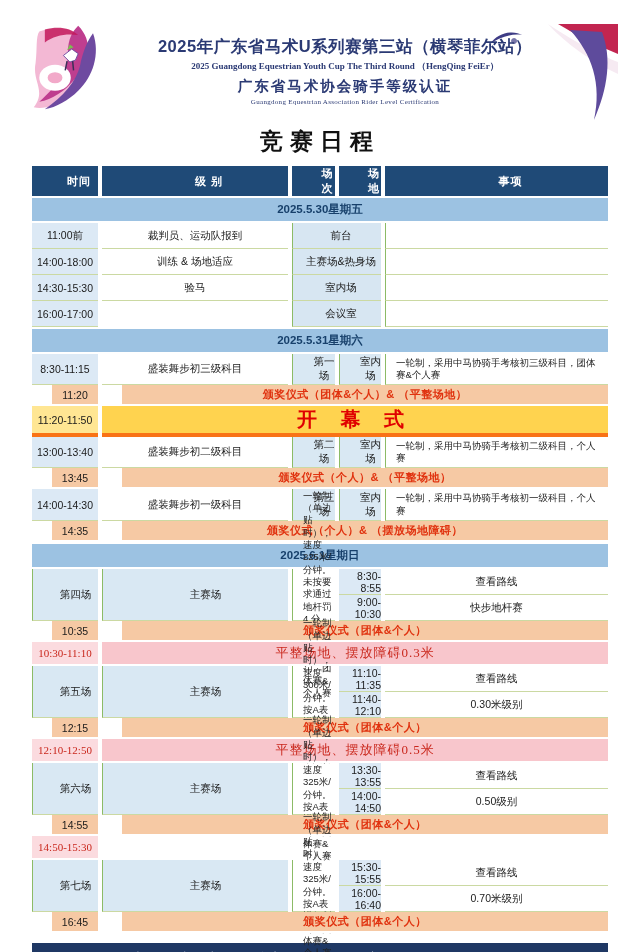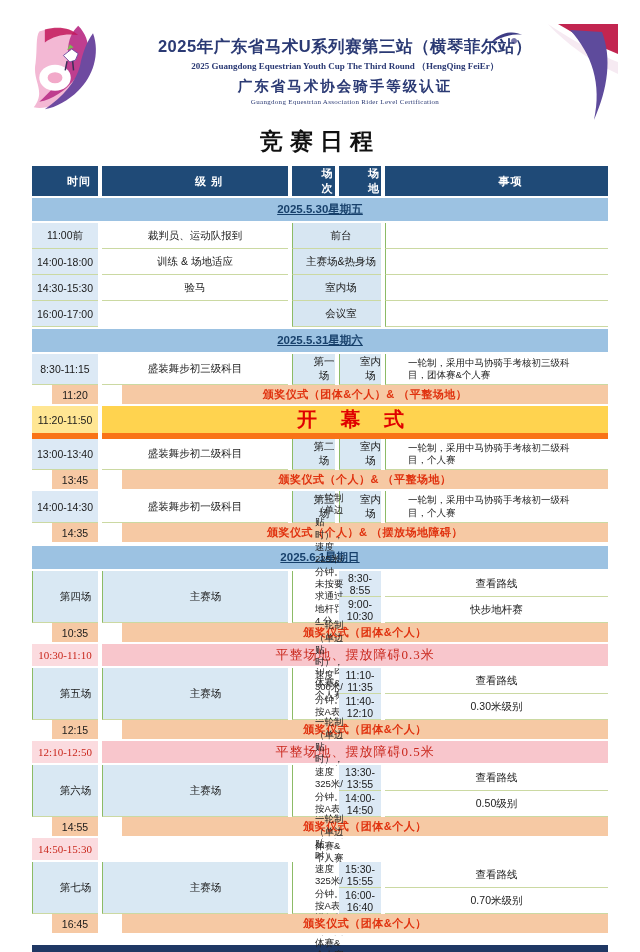--- a/index.html
+++ b/index.html
@@ -38,33 +38,33 @@
   .page-title{text-align:center;font-size:23px;font-weight:bold;color:#111;letter-spacing:7px;margin-top:8px;}
 
   
   .tbl{margin:9px 32px 0 32px;}
   .r{display:grid;grid-template-columns:66px 186px 43px 42px 1fr;column-gap:4px;background:#fff;}
   .c{display:flex;align-items:center;justify-content:center;text-align:center;
      font-size:10.5px;color:#1a1a1a;box-sizing:border-box;min-height:26px;}
   .bb{border-bottom:1px solid var(--olive);}
   .hdr .c{background:var(--navy);color:#fff;font-weight:bold;font-size:11px;min-height:27px;letter-spacing:1px;padding-left:28px;}
   .daterow{display:block;background:var(--section);color:#17406b;font-weight:bold;font-size:11.5px;
-           text-align:center;padding:4px 0;border-top:2px solid #fff;border-bottom:2px solid #fff;text-decoration:underline;}
-  .t{background:var(--timeblue);}
+           text-align:center;padding:4px 0;border-top:2px solid #fff;border-bottom:2px solid #fff;}
+  .t{background:var(--timeblue);text-align:right;}
   .pl{background:var(--placeblue);}
   .sess,.ven{background:var(--cellblue);border-left:1px solid var(--green);padding-left:20px;}
   .gl{border-left:1px solid var(--green);padding-left:8px;}
-  .notes{justify-content:flex-start;text-align:left;font-size:9.5px;line-height:1.3;padding:2px 22px;color:#222;}
+  .notes{justify-content:flex-start;text-align:left;font-size:9.5px;line-height:1.3;padding:2px 10px;color:#222;}
   .comp .c{min-height:31px;}
 
   
   .full{display:grid;grid-template-columns:66px 1fr;column-gap:4px;}
   .aw .c{background:var(--peach);min-height:21px;border-bottom:2px solid #fff;margin-left:20px;}
   .aw .aw-text{color:var(--red);font-weight:bold;font-size:11px;letter-spacing:.5px;}
-  .open .c{min-height:29px;border-bottom:6px solid #f97316;}
+  .open .c{min-height:29px;border-bottom:4px solid #f97316;}
   .open .o-time{background:var(--opentime);}
   .open .o-text{background:var(--openyellow);color:#e00000;font-weight:bold;font-size:20px;letter-spacing:9px;}
   .pinkrow .c{min-height:24px;border-bottom:2px solid #fff;font-family:"Liberation Serif","DejaVu Serif",serif;color:var(--pinkred);}
   .pinkrow .p-time{background:var(--timepink);font-size:11px;}
   .pinkrow .p-text{background:var(--pink);font-size:13px;letter-spacing:1px;}
 
   
   .dbl{display:grid;grid-template-columns:66px 186px 43px 42px 1fr;
        grid-template-rows:26px 26px;column-gap:4px;}
   .dbl .c{min-height:26px;}

